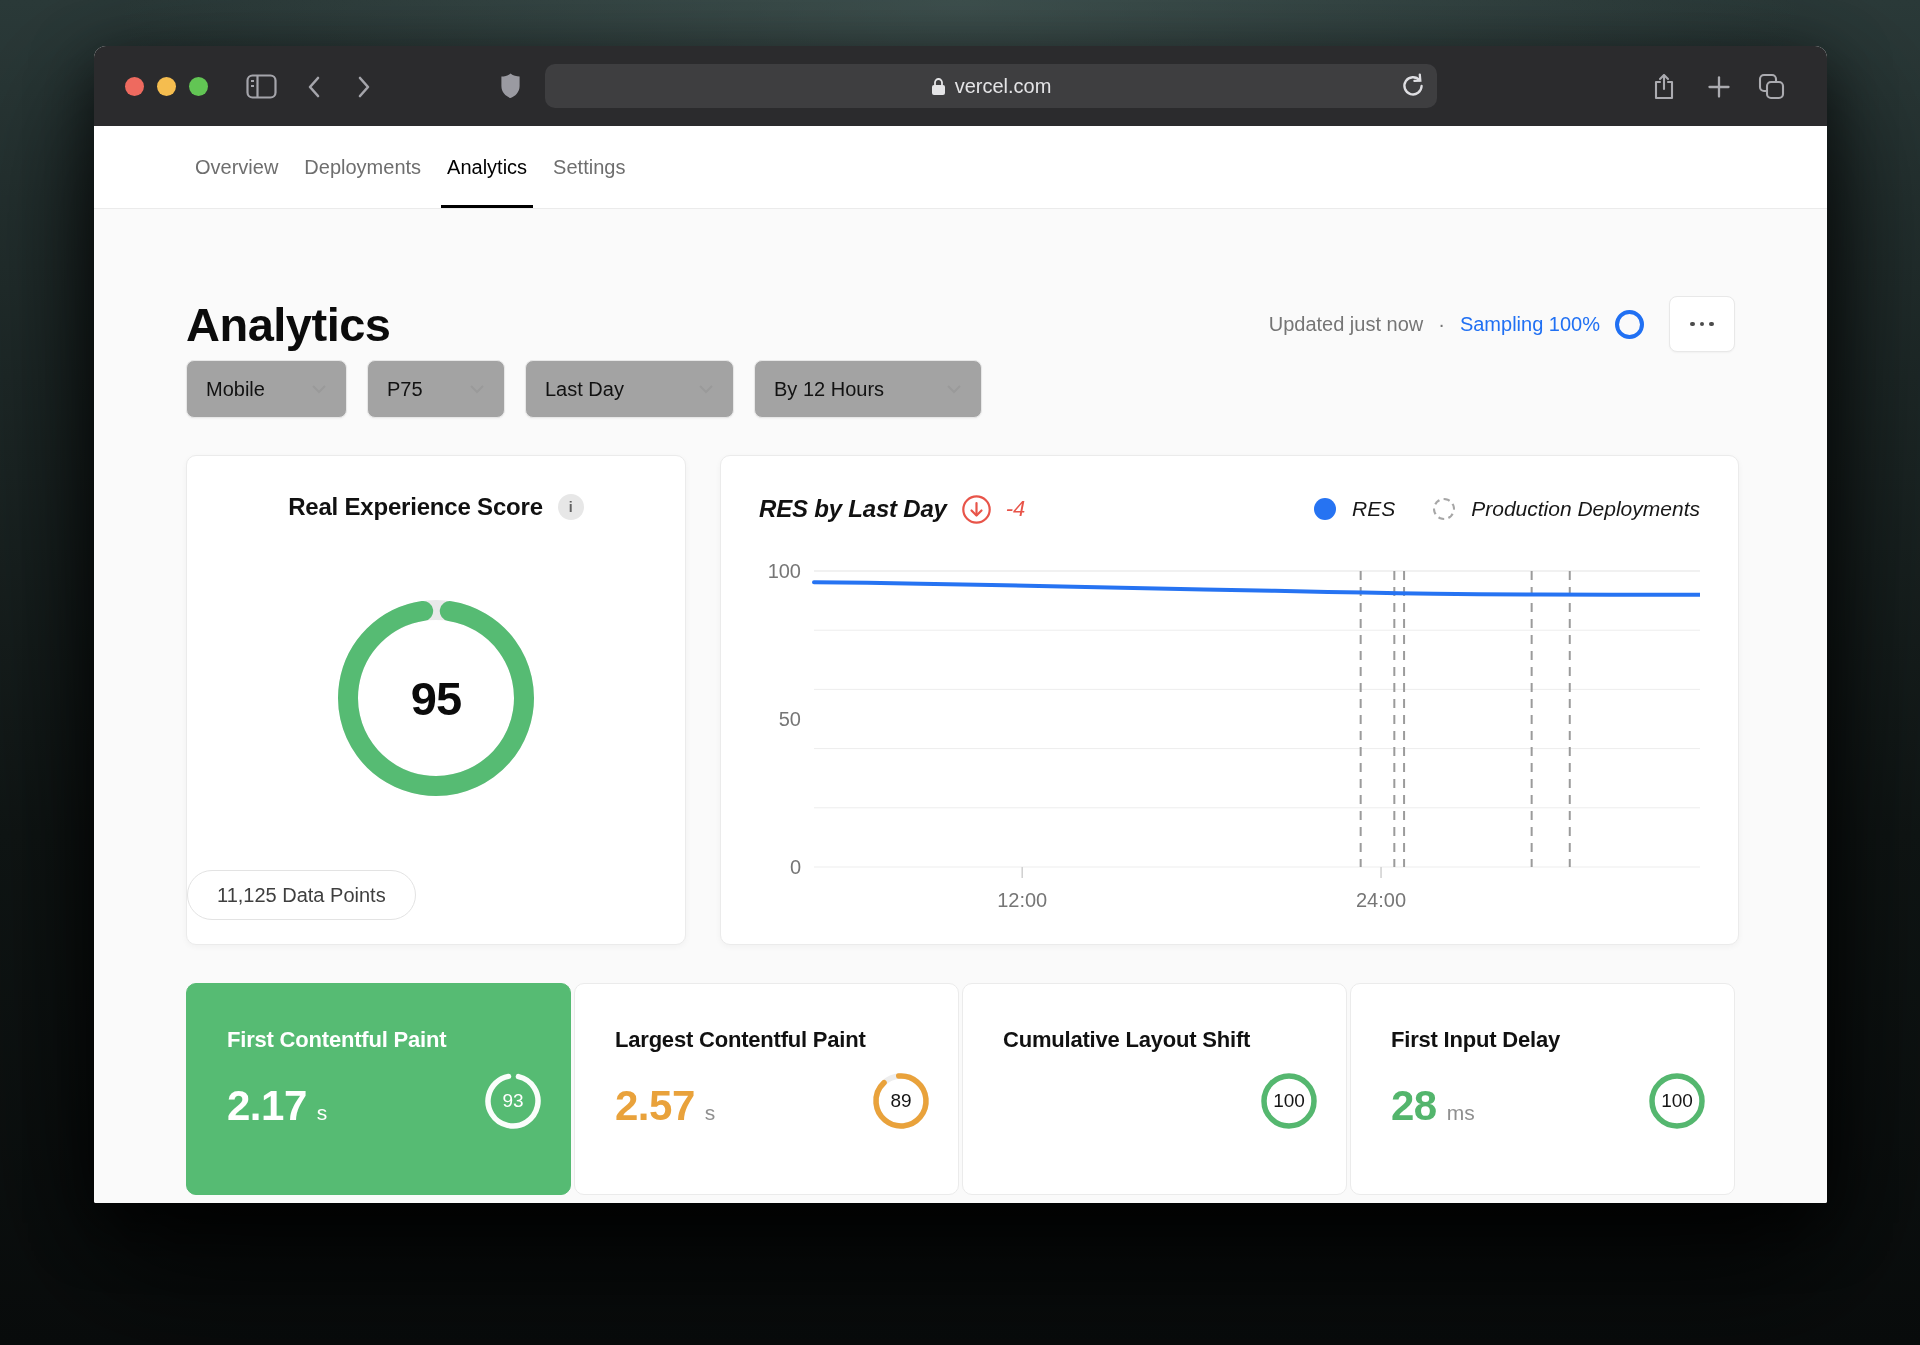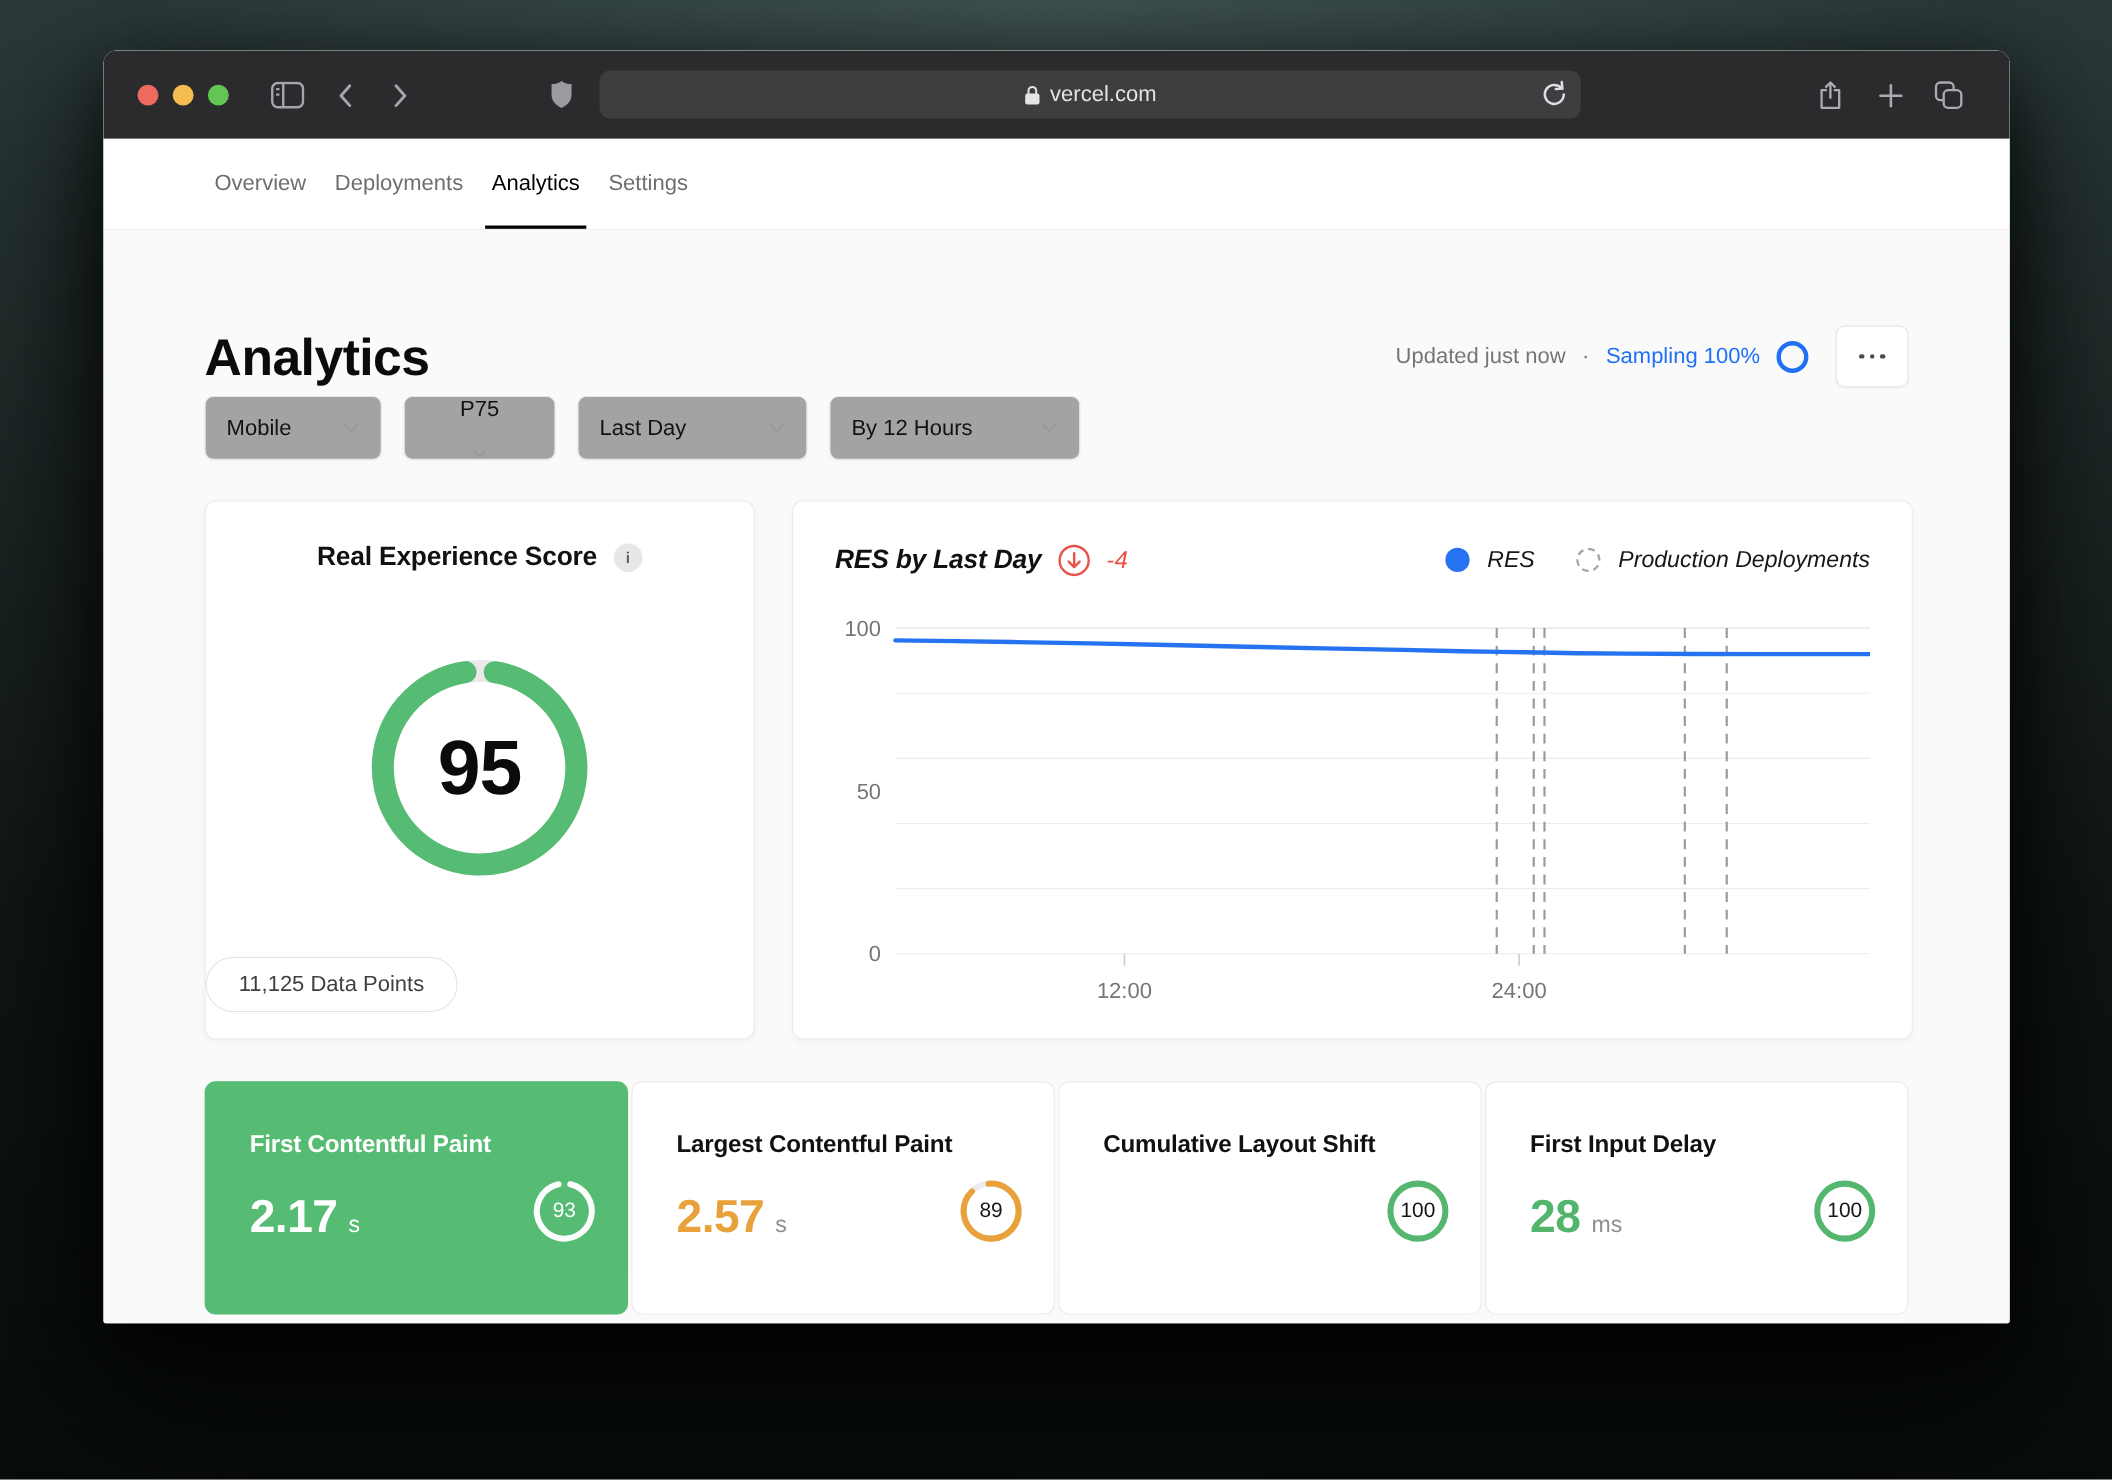--- a/index.html
+++ b/index.html
@@ -64,21 +64,21 @@
   .card { background:#fff; border:1px solid #ebebeb; border-radius:10px; box-shadow:0 2px 6px rgba(0,0,0,.04); }
 
   
   .res-card { padding-top:37px; position:relative; }
   .res-title-row { display:flex; align-items:center; justify-content:center; gap:15px; }
   .res-title { font-size:24px; font-weight:700; color:#111; letter-spacing:-0.2px; }
   .info-dot { width:26px; height:26px; border-radius:50%; background:#e7e7e7; color:#606060;
     font-size:14px; font-weight:700; display:flex; align-items:center; justify-content:center; }
   .gauge-wrap { position:relative; width:210px; height:210px; margin:72px auto 0; }
   .gauge-score { position:absolute; inset:0; display:flex; align-items:center; justify-content:center;
-    font-size:70px; font-weight:700; color:#0b0b0b; letter-spacing:-1px; }
+    font-size:47px; font-weight:700; color:#0b0b0b; letter-spacing:-1px; }
   .datapoints { display:inline-flex; align-items:center; height:50px; margin-top:67px; padding:0 29px;
     border:1.5px solid #e3e3e3; border-radius:26px; background:#fff; font-size:20px; color:#3f3f3f; }
 
   
   .chart-card { padding:36px 38px 0; }
   .chart-head { display:flex; justify-content:space-between; align-items:center; height:34px;font-style:italic; }
   .chart-head-left { display:flex; align-items:center; gap:14px; }
   .chart-title { font-size:24px; font-weight:700; color:#111; letter-spacing:-0.2px; }
   .delta { color:#e85449; font-size:22px; font-weight:500; }
   .legend { display:flex; align-items:center; gap:16px; font-size:21px; color:#171717; }
@@ -210,21 +210,21 @@
       </div>
     </div>
 
     <div class="filters">
       <div class="select" style="width:161px;">
         <span>Mobile</span>
         <svg width="16" height="10" viewBox="0 0 16 10" fill="none" stroke="#9a9a9a" stroke-width="2">
             <polyline points="2,2 8,8 14,2"></polyline>
           </svg>
       </div>
-      <div class="select" style="width:138px;flex-direction:column;">
+      <div class="select" style="width:138px;">
         <span>P75</span>
         <svg width="16" height="10" viewBox="0 0 16 10" fill="none" stroke="#9a9a9a" stroke-width="2">
             <polyline points="2,2 8,8 14,2"></polyline>
           </svg>
       </div>
       <div class="select" style="width:209px;">
         <span>Last Day</span>
         <svg width="16" height="10" viewBox="0 0 16 10" fill="none" stroke="#9a9a9a" stroke-width="2">
             <polyline points="2,2 8,8 14,2"></polyline>
           </svg>

